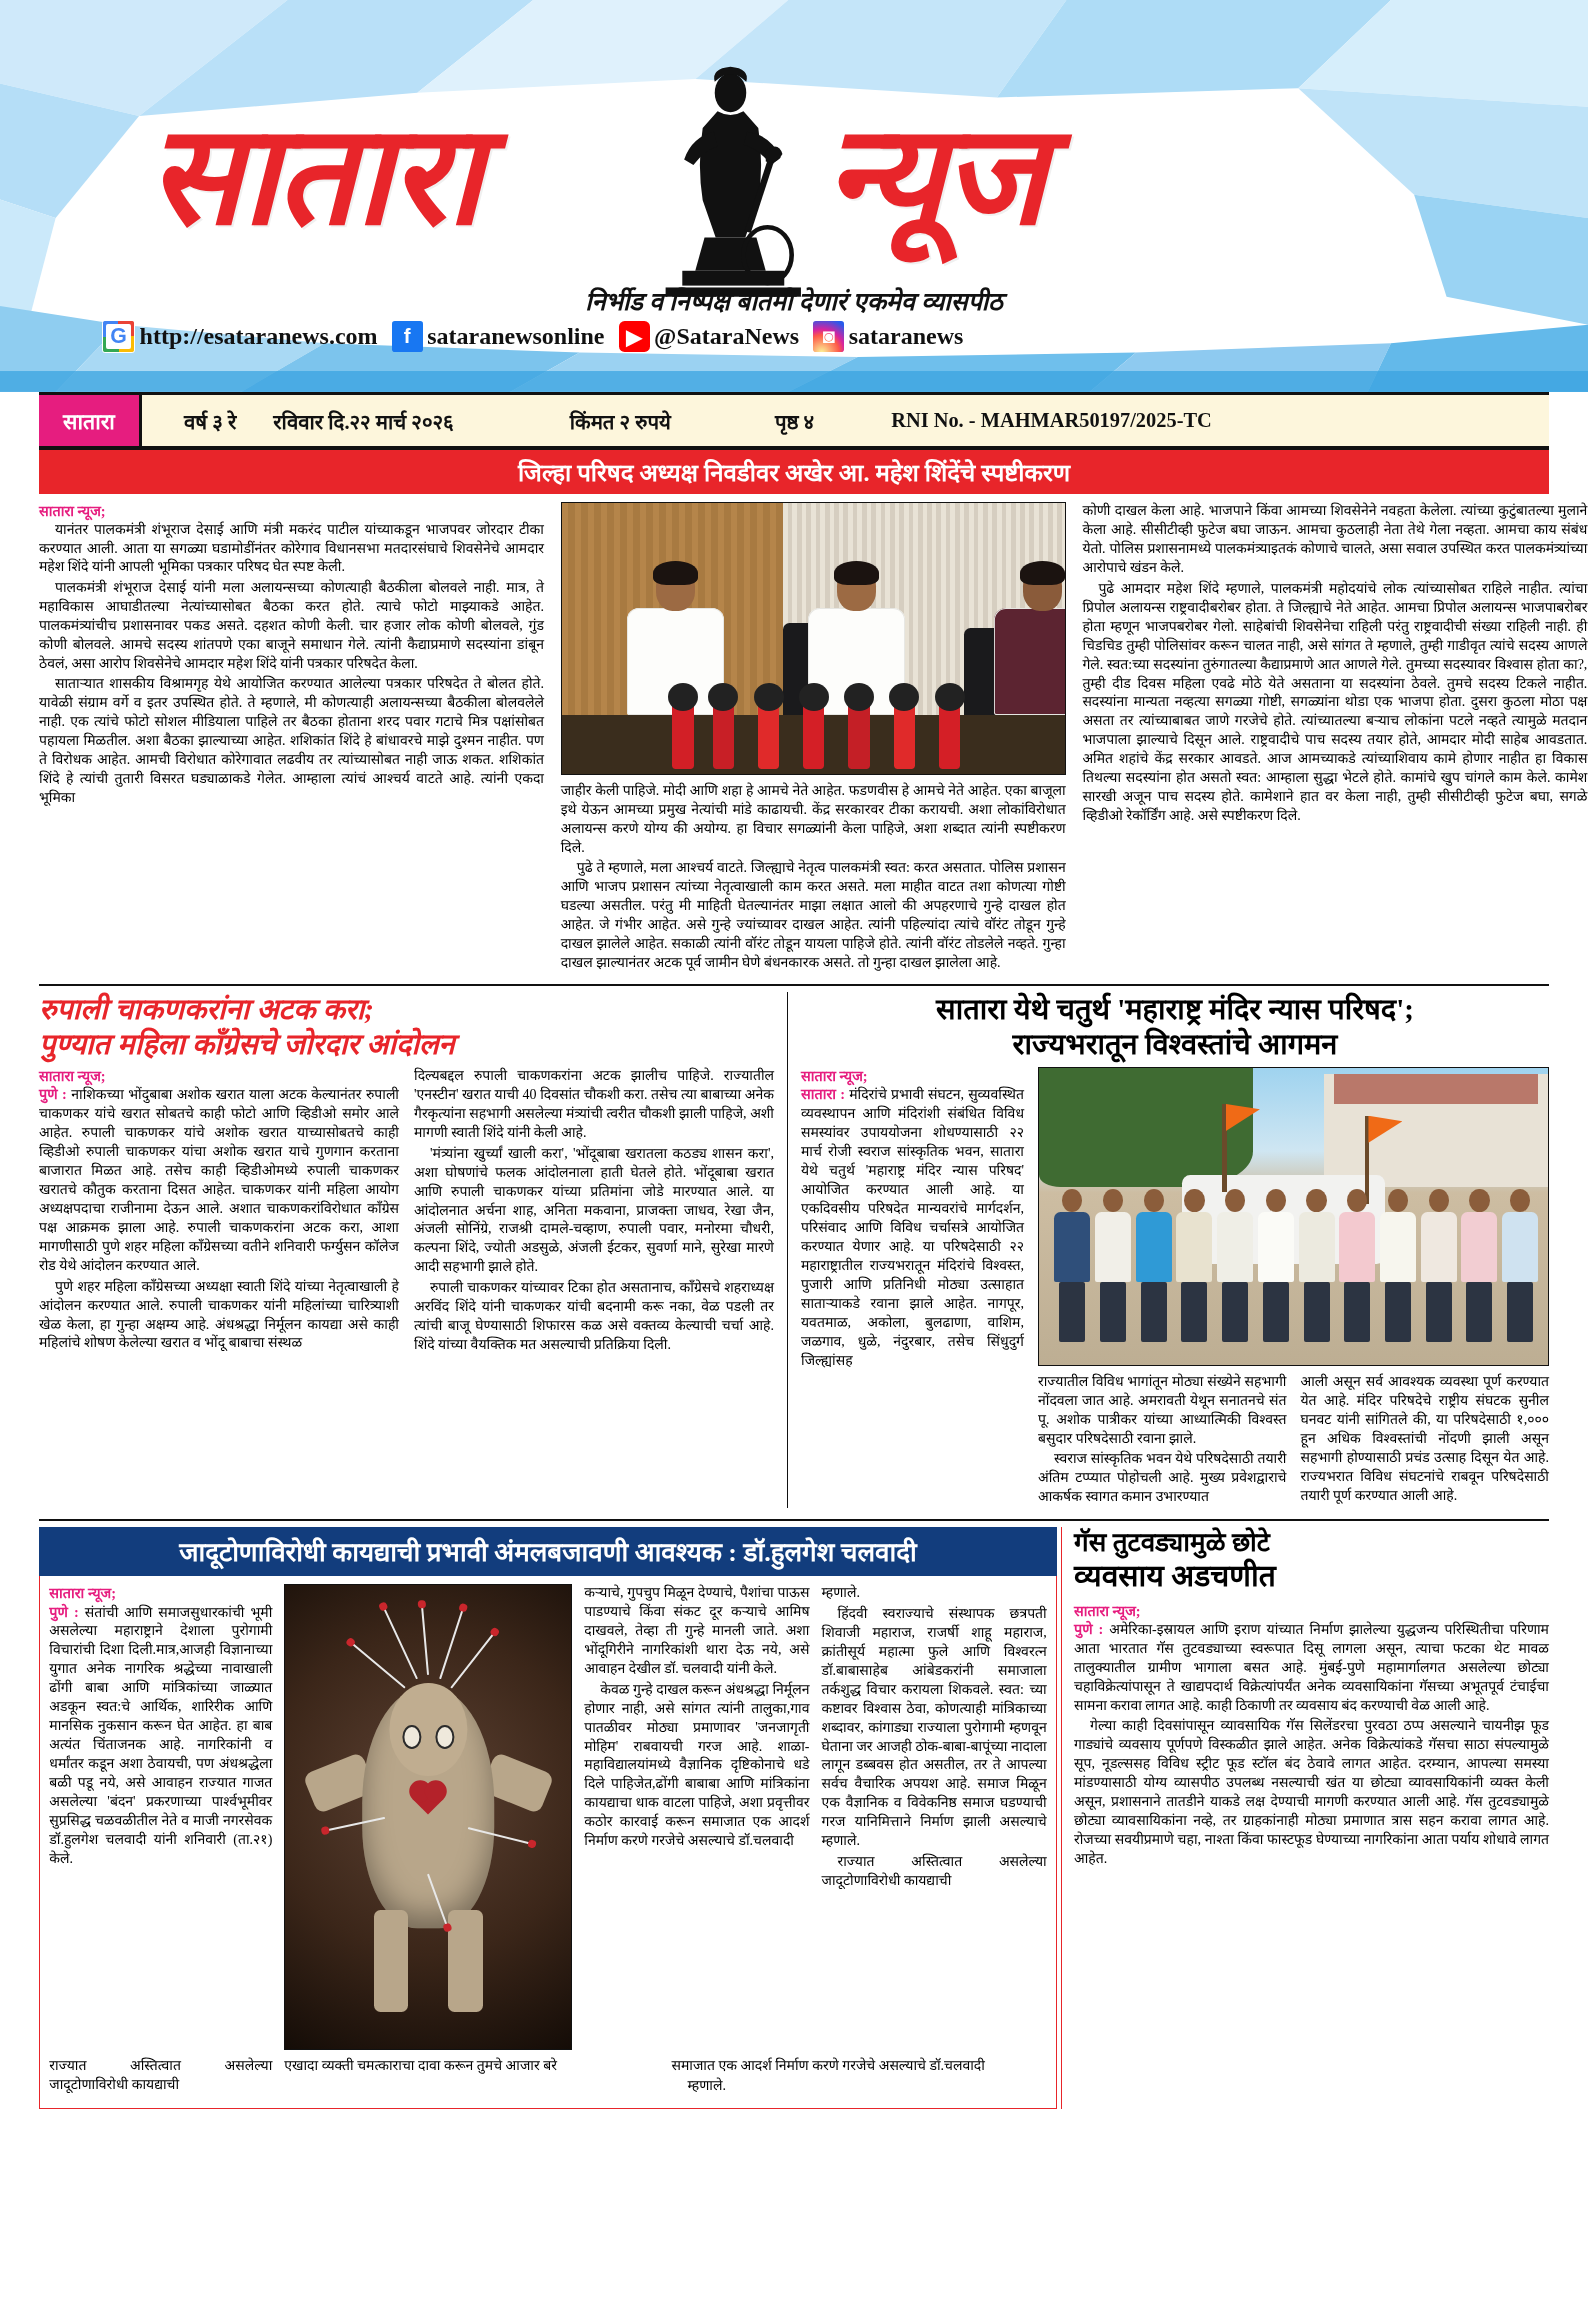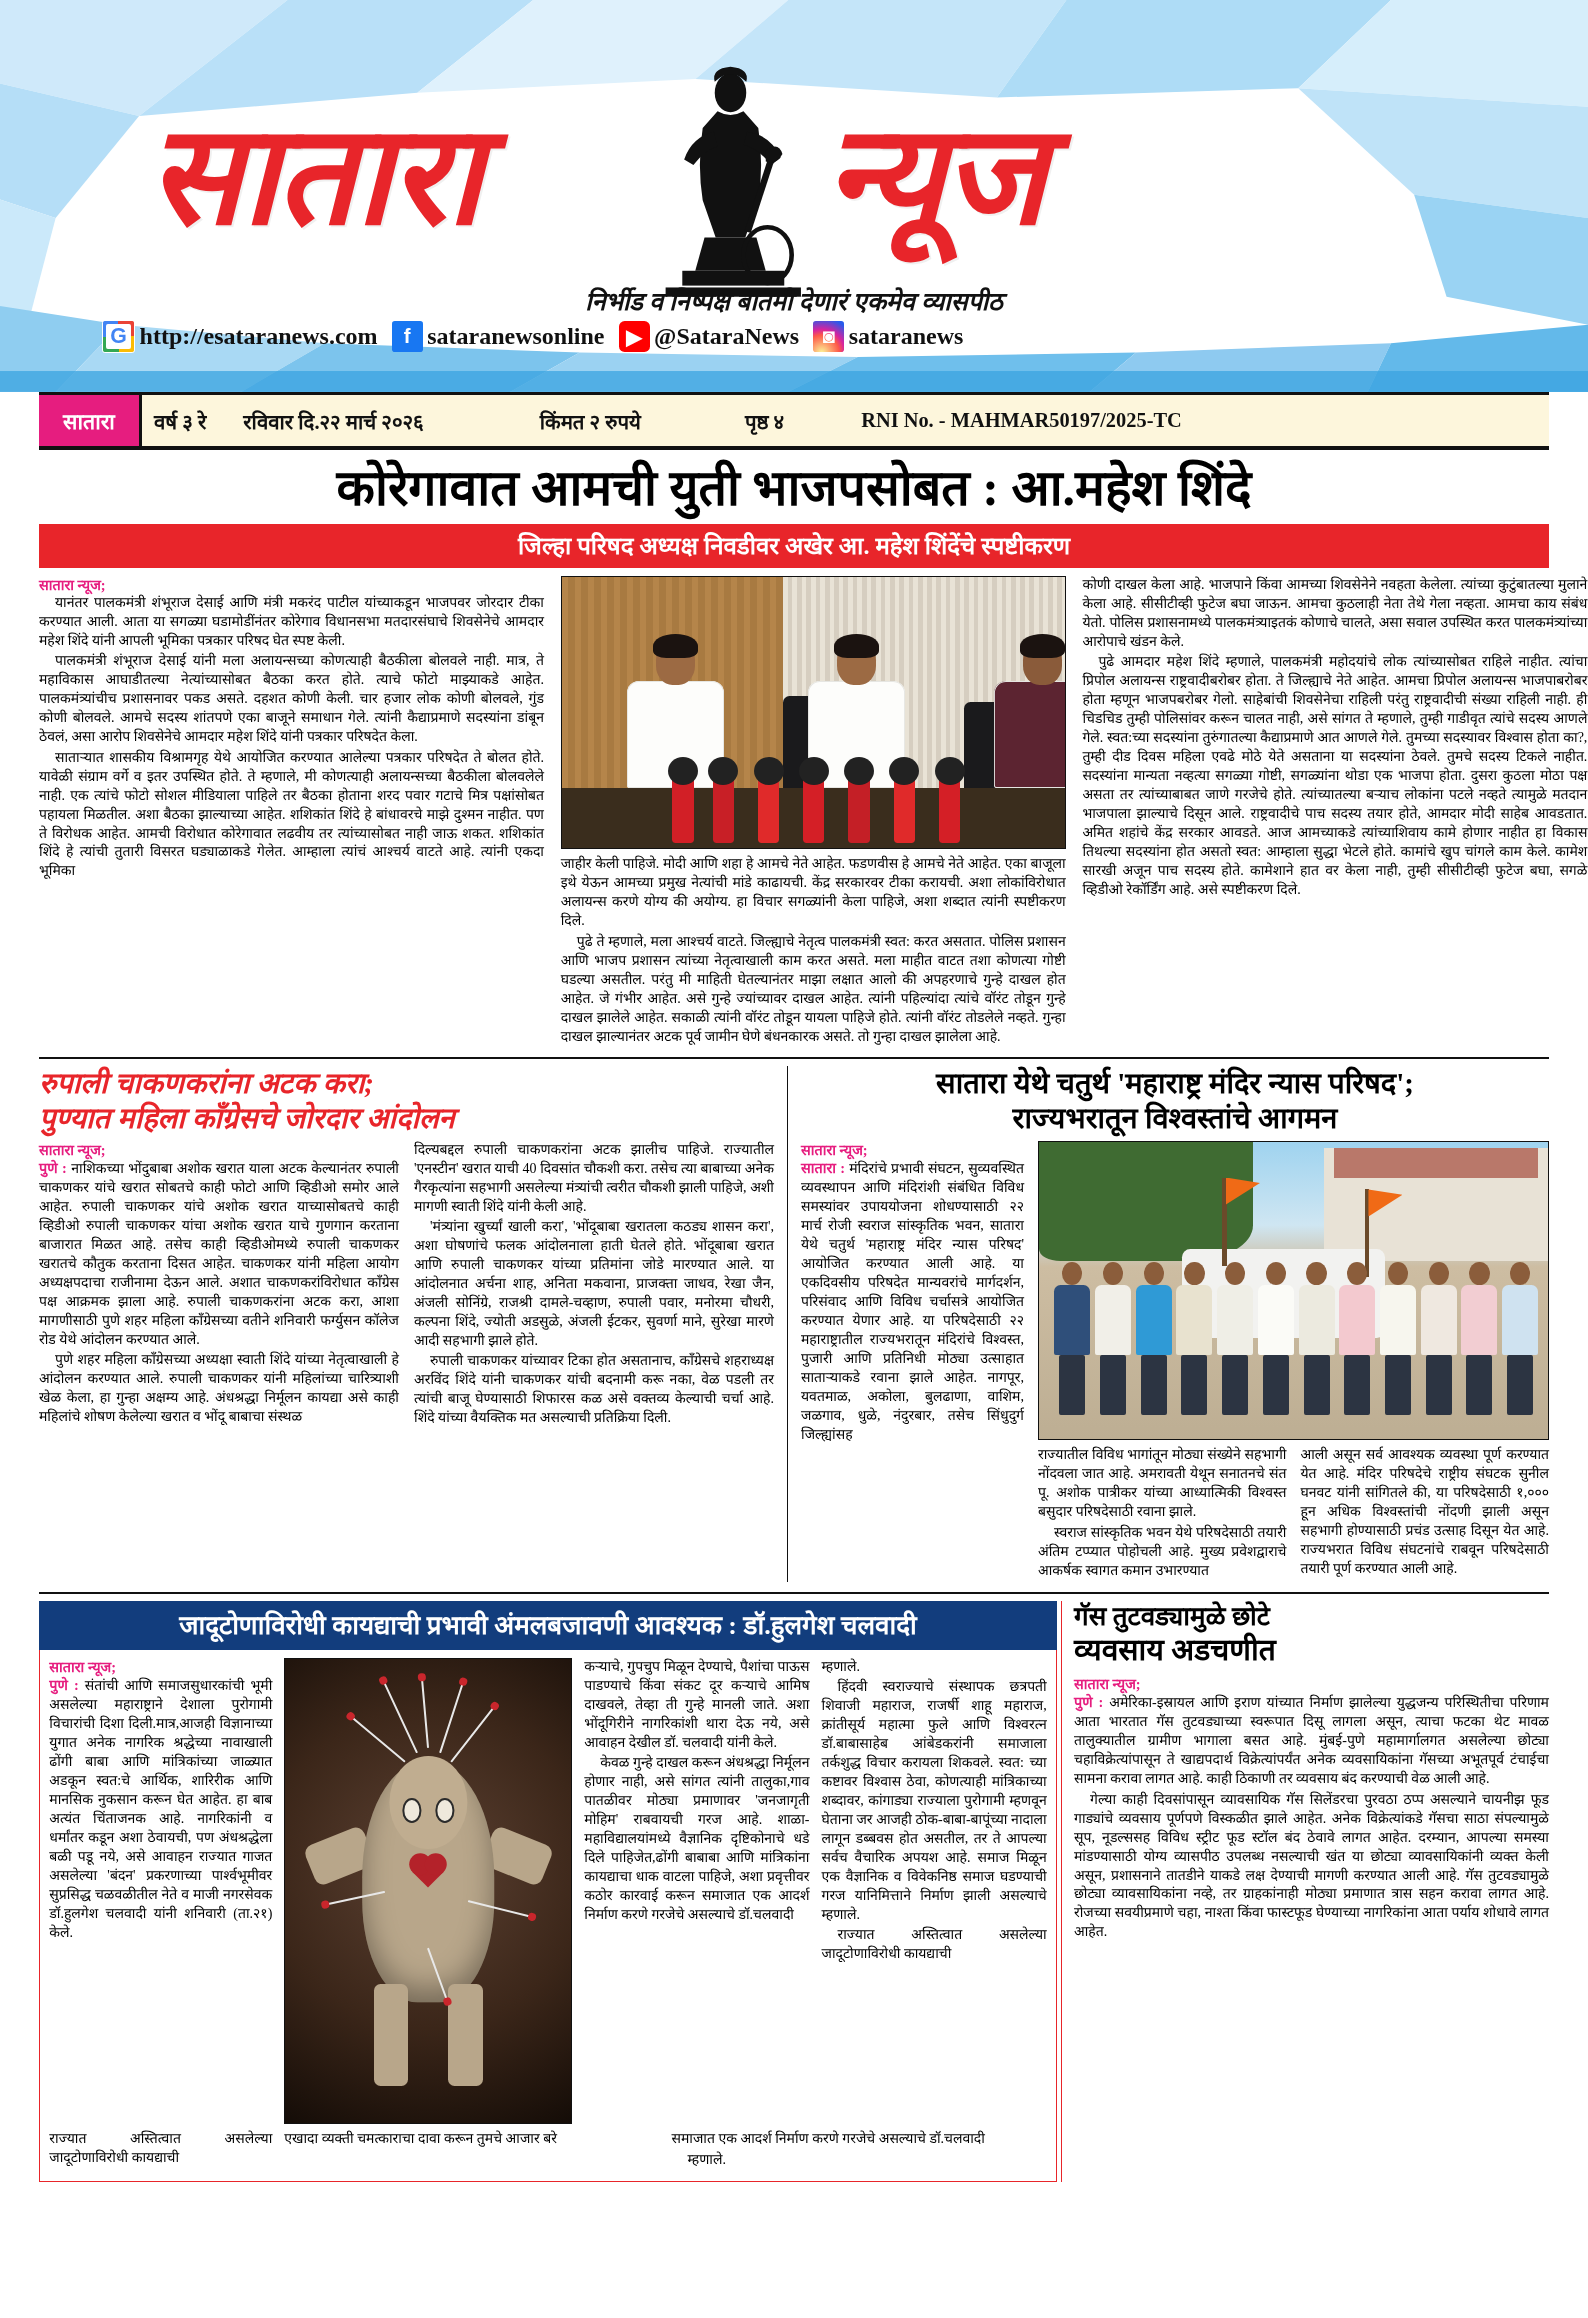--- a/index.html
+++ b/index.html
@@ -33,21 +33,21 @@
   .s-yt{background:#FF0000;border-radius:5.6px;}
   .s-ig{background:radial-gradient(circle at 28% 102%,#fdf497 0%,#fd5949 45%,#d6249f 60%,#285AEB 90%);}
   .social-txt{font-family:"Liberation Serif",serif;font-size:24px;font-weight:bold;color:#111;}
 
   
   .infobar{position:relative;height:51px;margin:0 39px;display:flex;align-items:stretch;
      border-top:3.2px solid #111;border-bottom:4.2px solid #111;background:#fdf6dc;}
   .infobar .city{width:100px;background:#e61d7f;color:#fff;display:flex;align-items:center;justify-content:center;
      font-family:"Liberation Serif",serif;font-weight:bold;font-size:21.3px;border-right:3.2px solid #111;}
   .infobar .fields{flex:1;display:flex;align-items:center;font-family:"Liberation Serif",serif;
-     font-weight:bold;font-size:20.4px;color:#111;padding-left:12px;}
+     font-weight:bold;font-size:20.4px;color:#111;padding-left:42px;}
   .infobar .fields span{white-space:nowrap;}
   .f1{margin-right:37px}.f2{margin-right:116px}.f3{margin-right:104px}.f4{margin-right:77px}
 
   
   .lead{margin:0 39px;}
   .lead-head{text-align:center;font-family:"Liberation Serif",serif;font-weight:bold;
      font-size:50px;line-height:1.12;color:#000;padding:10.2px 0 7.4px;}
   .lead-sub{background:#e8252a;color:#fff;text-align:center;font-family:"Liberation Serif",serif;
      font-weight:bold;font-size:24px;padding:4.6px 0 6.5px;}
 
@@ -205,21 +205,20 @@
     <div class="fields">
       <span class="f1">वर्ष ३ रे</span>
       <span class="f2">रविवार दि.२२ मार्च २०२६</span>
       <span class="f3">किंमत २ रुपये</span>
       <span class="f4">पृष्ठ ४</span>
       <span>RNI No. - MAHMAR50197/2025-TC</span>
     </div>
   </div>
 
   <div class="lead">
-    <div class="lead-head">कोरेगावात आमची युती भाजपसोबत : आ.महेश शिंदे</div>
     <div class="lead-sub">जिल्हा परिषद अध्यक्ष निवडीवर अखेर आ. महेश शिंदेंचे स्पष्टीकरण</div>
 
     <div class="cols3">
 
       <div class="col" style="flex:0 0 505px">
         <div class="byline">सातारा न्यूज;</div>
         <div class="bodytxt">
           <p>यानंतर पालकमंत्री शंभूराज देसाई आणि मंत्री मकरंद पाटील यांच्याकडून भाजपवर जोरदार टीका करण्यात आली. आता या सगळ्या घडामोडींनंतर कोरेगाव विधानसभा मतदारसंघाचे शिवसेनेचे आमदार महेश शिंदे यांनी आपली भूमिका पत्रकार परिषद घेत स्पष्ट केली.</p>
           <p>पालकमंत्री शंभूराज देसाई यांनी मला अलायन्सच्या कोणत्याही बैठकीला बोलवले नाही. मात्र, ते महाविकास आघाडीतल्या नेत्यांच्यासोबत बैठका करत होते. त्याचे फोटो माझ्याकडे आहेत. पालकमंत्र्यांचीच प्रशासनावर पकड असते. दहशत कोणी केली. चार हजार लोक कोणी बोलवले, गुंड कोणी बोलवले. आमचे सदस्य शांतपणे एका बाजूने समाधान गेले. त्यांनी कैद्याप्रमाणे सदस्यांना डांबून ठेवलं, असा आरोप शिवसेनेचे आमदार महेश शिंदे यांनी पत्रकार परिषदेत केला.</p>
           <p>साताऱ्यात शासकीय विश्रामगृह येथे आयोजित करण्यात आलेल्या पत्रकार परिषदेत ते बोलत होते. यावेळी संग्राम वर्गे व इतर उपस्थित होते. ते म्हणाले, मी कोणत्याही अलायन्सच्या बैठकीला बोलवलेले नाही. एक त्यांचे फोटो सोशल मीडियाला पाहिले तर बैठका होताना शरद पवार गटाचे मित्र पक्षांसोबत पहायला मिळतील. अशा बैठका झाल्याच्या आहेत. शशिकांत शिंदे हे बांधावरचे माझे दुश्मन नाहीत. पण ते विरोधक आहेत. आमची विरोधात कोरेगावात लढवीय तर त्यांच्यासोबत नाही जाऊ शकत. शशिकांत शिंदे हे त्यांची तुतारी विसरत घड्याळाकडे गेलेत. आम्हाला त्यांचं आश्चर्य वाटते आहे. त्यांनी एकदा भूमिका</p>

